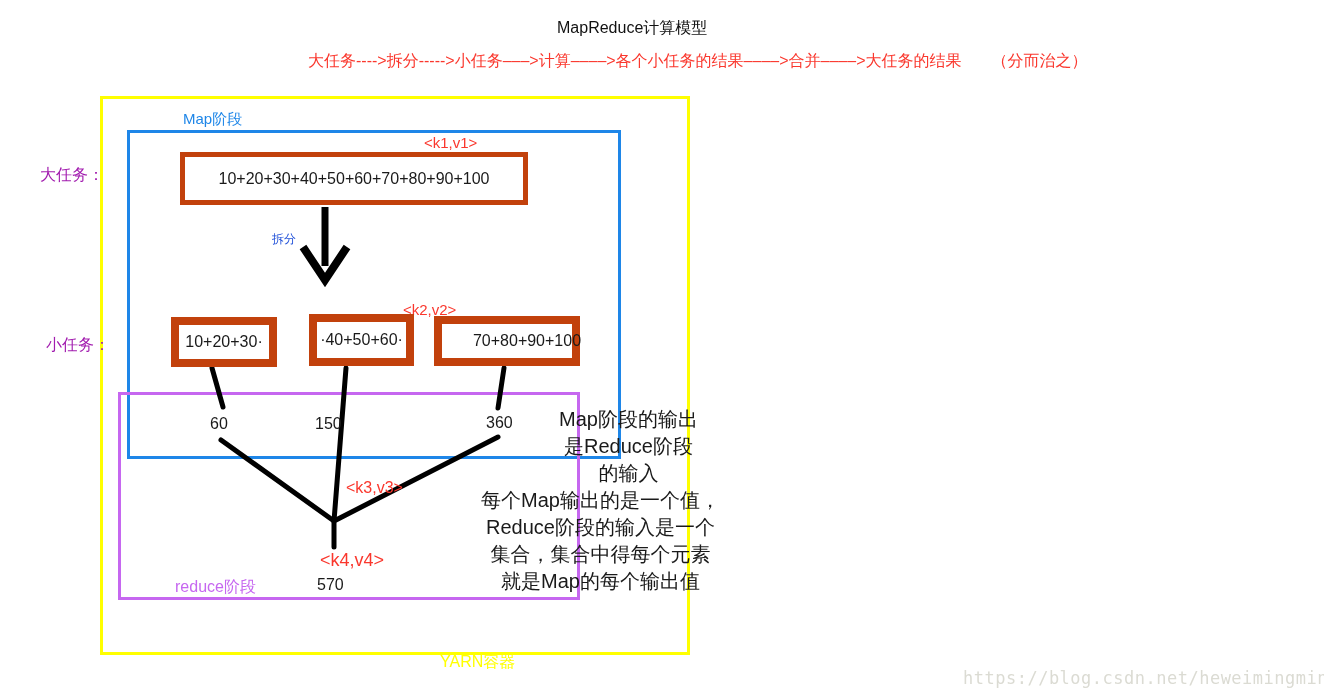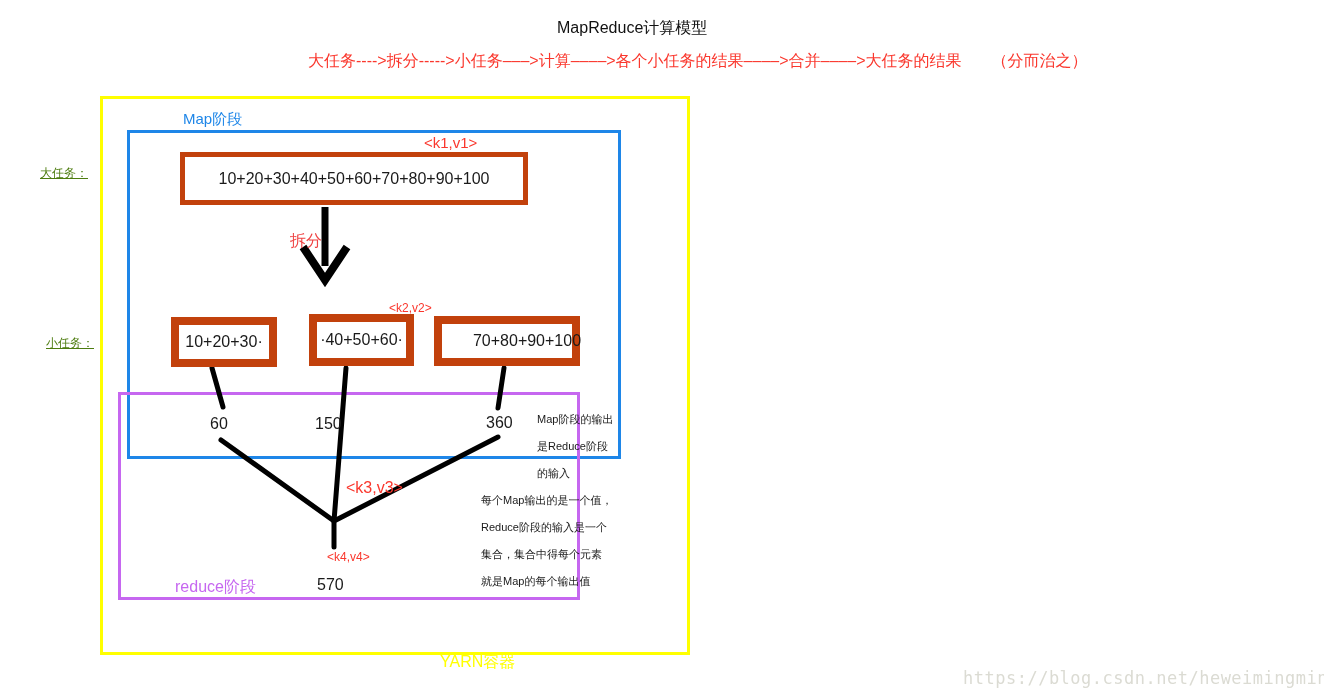--- a/index.html
+++ b/index.html
@@ -6,21 +6,21 @@
   html, body { background: #ffffff; }
   .canvas {
     position: relative;
     width: 1324px;
     height: 700px;
     background: #ffffff;
     font-family: "Liberation Sans", "DejaVu Sans", sans-serif;
     overflow: hidden;
     color: #1a1a1a;
   }
-  .abs { position: absolute; white-space: nowrap; }
+  .abs { position: absolute; white-space: nowrap; text-align: center; }
 
   .title {
     left: 557px; top: 18px;
     font-size: 16px; color: #111111;
   }
 
   .flow {
     left: 308px; top: 51px;
     font-size: 16px; color: #fa372d;
   }
@@ -30,54 +30,54 @@
   .rect { position: absolute; background: transparent; }
   .yarn-rect   { left: 100px; top: 96px;  width: 590px; height: 559px; border: 3px solid #ffff00; }
   .map-rect    { left: 127px; top: 130px; width: 494px; height: 329px; border: 3px solid #1e86e8; }
   .reduce-rect { left: 118px; top: 392px; width: 462px; height: 208px; border: 3px solid #c667f0; }
 
   .stage-label { font-size: 15px; margin-left: 48px; }
   .map-stage-label    { left: 135px; top: 110px; color: #1e86e8; }
   .reduce-stage-label { left: 127px; top: 577px; color: #c667f0; font-size: 16px; }
   .yarn-label         { left: 392px; top: 652px; color: #ffff00; font-size: 16px; }
 
-  .side-label { font-size: 12px; color: #4d7c0f; text-decoration: underline; }
+  .side-label { font-size: 16px; color: #a21caf; }
   .big-task-label   { left: 40px; top: 165px; }
   .small-task-label { left: 46px; top: 335px; }
 
   .task-box {
     position: absolute;
     border: 8px solid #c2410c;
     background: #ffffff;
     display: flex; align-items: center; justify-content: center;
     font-size: 16px; color: #1a1a1a;
     white-space: nowrap;
   }
   .big-box { left: 180px; top: 152px; width: 348px; height: 53px; border-width: 5px; }
   .sbox1   { left: 171px; top: 317px; width: 106px; height: 50px; }
   .sbox2   { left: 309px; top: 314px; width: 105px; height: 52px; }
   .sbox3   { left: 434px; top: 316px; width: 146px; height: 50px; padding-left: 40px; }
 
   .kv { color: #fa372d; }
   .kv1 { left: 424px; top: 134px; font-size: 15px; }
-  .kv2 { left: 389px; top: 301px; font-size: 12px; }
+  .kv2 { left: 403px; top: 301px; font-size: 15px; }
   .kv3 { left: 346px; top: 436px; font-size: 16px; margin-top: 43px; }
-  .kv4 { left: 327px; top: 550px; font-size: 12px; }
+  .kv4 { left: 320px; top: 550px; font-size: 18px; }
 
   .num { font-size: 16px; color: #1a1a1a; }
   .num-60  { left: 210px; top: 415px; }
   .num-150 { left: 315px; top: 415px; }
   .num-360 { left: 486px; top: 414px; }
   .num-570 { left: 317px; top: 576px; }
 
-  .split-label { left: 290px; top: 231px; font-size: 16px; color: #ef4444; }
+  .split-label { left: 272px; top: 231px; font-size: 12px; color: #1d4ed8; }
 
   .note {
     left: 481px; top: 406px;
-    font-size: 11px; color: #1a1a1a;
+    font-size: 20px; color: #1a1a1a;
     line-height: 27px;
   }
   .note .note-line { white-space: nowrap; }
   .note .indent { padding-left: 56px; }
 
   .watermark {
     left: 963px; top: 668px;
     font-family: "DejaVu Sans Mono", "Liberation Mono", monospace;
     font-size: 17px;
     color: #dbdbd3;

